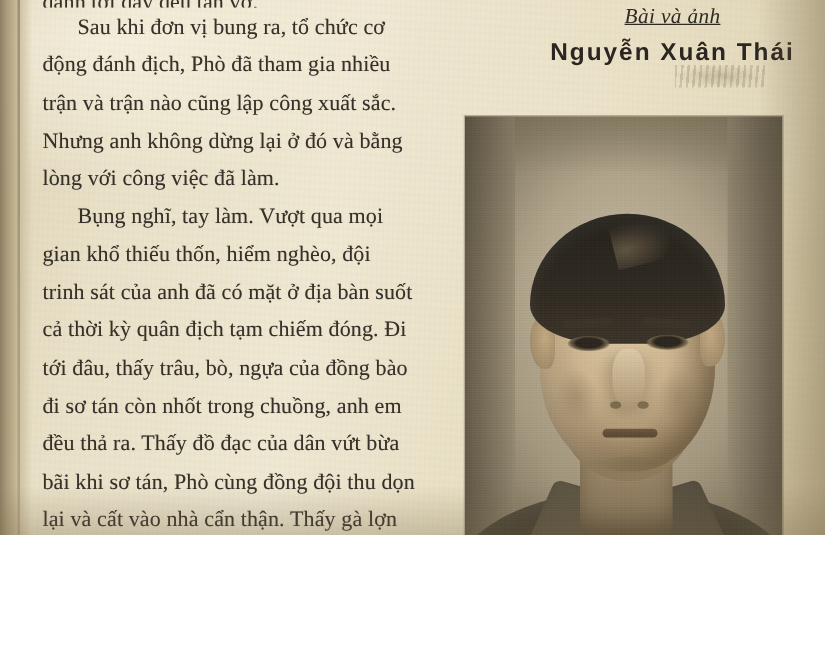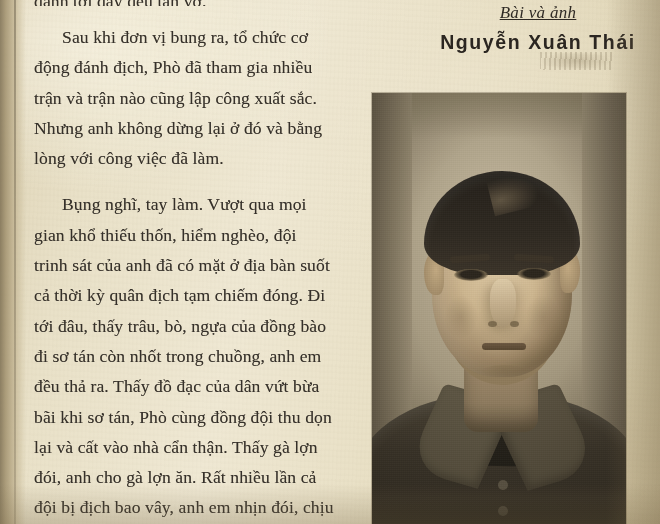--- a/index.html
+++ b/index.html
@@ -3,21 +3,21 @@
 <meta charset="utf-8">
 <style>
   html, body {
     margin: 0;
     padding: 0;
     background: #ffffff;
   }
   #page {
     position: relative;
     width: 660px;
-    height: 524px;
+    height: 428px;
     overflow: hidden;
     background: #e8e0cb;
     font-family: "Liberation Serif", serif;
   }
   
   #paper {
     position: absolute;
     inset: 0;
     background:
       radial-gradient(ellipse 55% 40% at 12% 8%, rgba(255,252,240,0.55), rgba(255,255,255,0) 70%),
@@ -79,21 +79,21 @@
   }
   #text-column p {
     margin: 0;
     white-space: pre-wrap;
   }
   .partial-top {
     overflow: hidden;
     height: 20px;
     line-height: 30.3px;
   }
-  #text-column .indent { text-indent: 28px; margin-top: 16px; }
+  #text-column .indent { text-indent: 28px; }
 
   
   #right-column {
     position: absolute;
     left: 372px;
     top: 0;
     width: 262px;
     height: 524px;
   }
   #byline {

